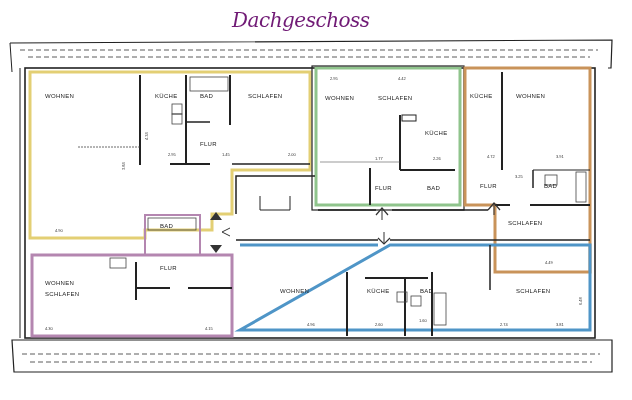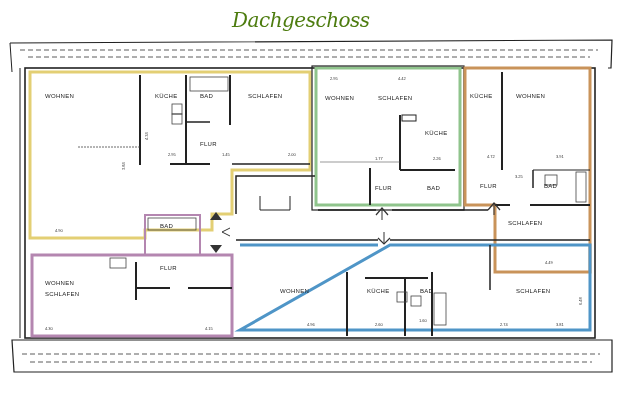--- a/index.html
+++ b/index.html
@@ -1,17 +1,17 @@
 <!DOCTYPE html>
 <html><head>
 <meta charset="utf-8">
 <style>
   html,body{margin:0;padding:0;background:#ffffff;}
   body{width:632px;height:400px;position:relative;overflow:hidden;font-family:"DejaVu Sans",sans-serif;}
-  .title{position:absolute;left:232px;top:8px;font-family:"DejaVu Serif",serif;font-size:20px;font-style:italic;color:#4d7c0f;letter-spacing:-0.5px;}
+  .title{position:absolute;left:232px;top:8px;font-family:"DejaVu Serif",serif;font-size:20px;font-style:italic;color:#701a75;letter-spacing:-0.5px;}
   svg{position:absolute;left:0;top:0;}
   .lbl{font-family:"Liberation Sans",sans-serif;font-size:6px;fill:#222;letter-spacing:0.3px;}
   .dim{font-family:"Liberation Sans",sans-serif;font-size:4px;fill:#333;}
   .wall{stroke:#222;fill:none;}
 </style>
 </head>
 <body>
 
 <div class="title">Dachgeschoss</div>
 

